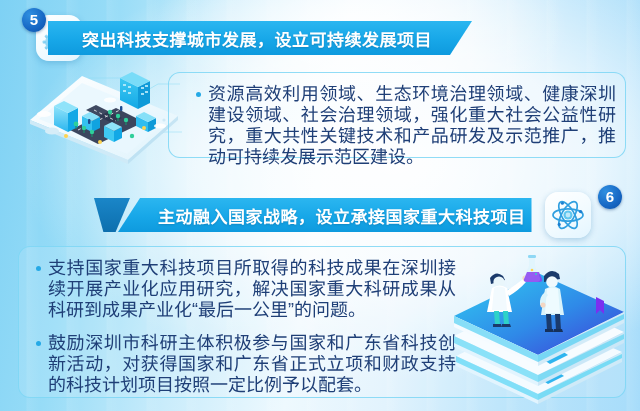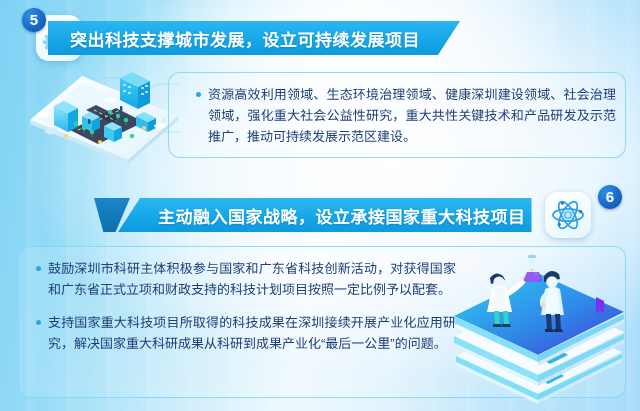--- a/index.html
+++ b/index.html
@@ -29,21 +29,21 @@
     background:linear-gradient(180deg,#2bb6f0 0%,#17a7e8 55%,#0e9ade 100%);
     box-shadow:0 2px 5px rgba(20,120,180,.25);
   }
   .ribbon .bar .txt{
     color:#ffffff;font-size:17px;font-weight:bold;letter-spacing:.5px;
     white-space:nowrap;text-shadow:0 1px 2px rgba(10,90,140,.35);
     font-family:"Liberation Sans","DejaVu Sans",sans-serif;
   }
   
   #hdr5{left:48px;top:21px;}
-  #hdr5 .bar{padding:0 40px 0 22px;border-radius:0 0 0 0;
+  #hdr5 .bar{padding:0 40px 0 34px;border-radius:0 0 0 0;
     clip-path:polygon(0 0,100% 0,calc(100% - 22px) 100%,0 100%);}
   
   #hdr6{left:118px;top:198px;}
   #hdr6 .bar{padding:0 6px 0 40px;
     clip-path:polygon(22px 0,100% 0,100% 100%,0 100%);}
   #hdr6 .tail{position:absolute;left:-24px;top:0;width:36px;height:34px;
     background:linear-gradient(180deg,#1a86c8,#0d6fae);
     clip-path:polygon(0 0,100% 0,60% 100%,26% 100%);}
 
   
@@ -73,21 +73,21 @@
   #card5{left:168px;top:72px;width:456px;height:84px;}
   #card6{left:18px;top:246px;width:606px;height:150px;}
 
   .bullets{position:absolute;}
   .bullet{display:flex;align-items:flex-start;margin-bottom:12px;}
   .bullet .dot{
     flex:0 0 auto;width:5px;height:5px;border-radius:50%;
     background:#25a9e6;margin:8px 7px 0 0;
   }
   .bullet .body{
-    color:#1f3f77;font-size:13px;line-height:21px;
+    color:#1f3f77;font-size:18px;line-height:21px;
     font-family:"Liberation Sans","DejaVu Sans",sans-serif;
     text-align:justify;
   }
   #b5{left:196px;top:84px;width:420px;}
   #b5 .body{width:412px;}
   #b6{left:36px;top:258px;width:420px;}
   #b6 .body{width:410px;}
 
   
   #city{position:absolute;left:24px;top:72px;width:160px;height:92px;}
@@ -303,25 +303,25 @@
       <circle cx="12.4" cy="6.2" r="1.5" fill="#1c7fd0"></circle>
       <circle cx="9.2" cy="27.4" r="1.6" fill="#1c7fd0"></circle>
     </svg>
   </div>
   <div class="numbadge" id="badge6">6</div>
 
   <div class="card" id="card6"></div>
   <div class="bullets" id="b6">
     <div class="bullet">
       <span class="dot"></span>
-      <span class="body">鼓励深圳市科研主体积极参与国家和广东省科技创新活动，对获得国家和广东省正式立项和财政支持的科技计划项目按照一定比例予以配套。</span>
+      <span class="body">支持国家重大科技项目所取得的科技成果在深圳接续开展产业化应用研究，解决国家重大科研成果从科研到成果产业化“最后一公里”的问题。</span>
     </div>
     <div class="bullet">
       <span class="dot"></span>
-      <span class="body">支持国家重大科技项目所取得的科技成果在深圳接续开展产业化应用研究，解决国家重大科研成果从科研到成果产业化“最后一公里”的问题。</span>
+      <span class="body">鼓励深圳市科研主体积极参与国家和广东省科技创新活动，对获得国家和广东省正式立项和财政支持的科技计划项目按照一定比例予以配套。</span>
     </div>
   </div>
 
   <svg id="books" viewBox="0 0 190 166">
     <defs>
       <linearGradient id="coverG" x1="0" y1="0" x2="1" y2="1">
         <stop offset="0" stop-color="#31cdf2"></stop>
           <stop offset=".55" stop-color="#2f8ae8"></stop>
         <stop offset="1" stop-color="#3f3bd6"></stop>
       </linearGradient>

